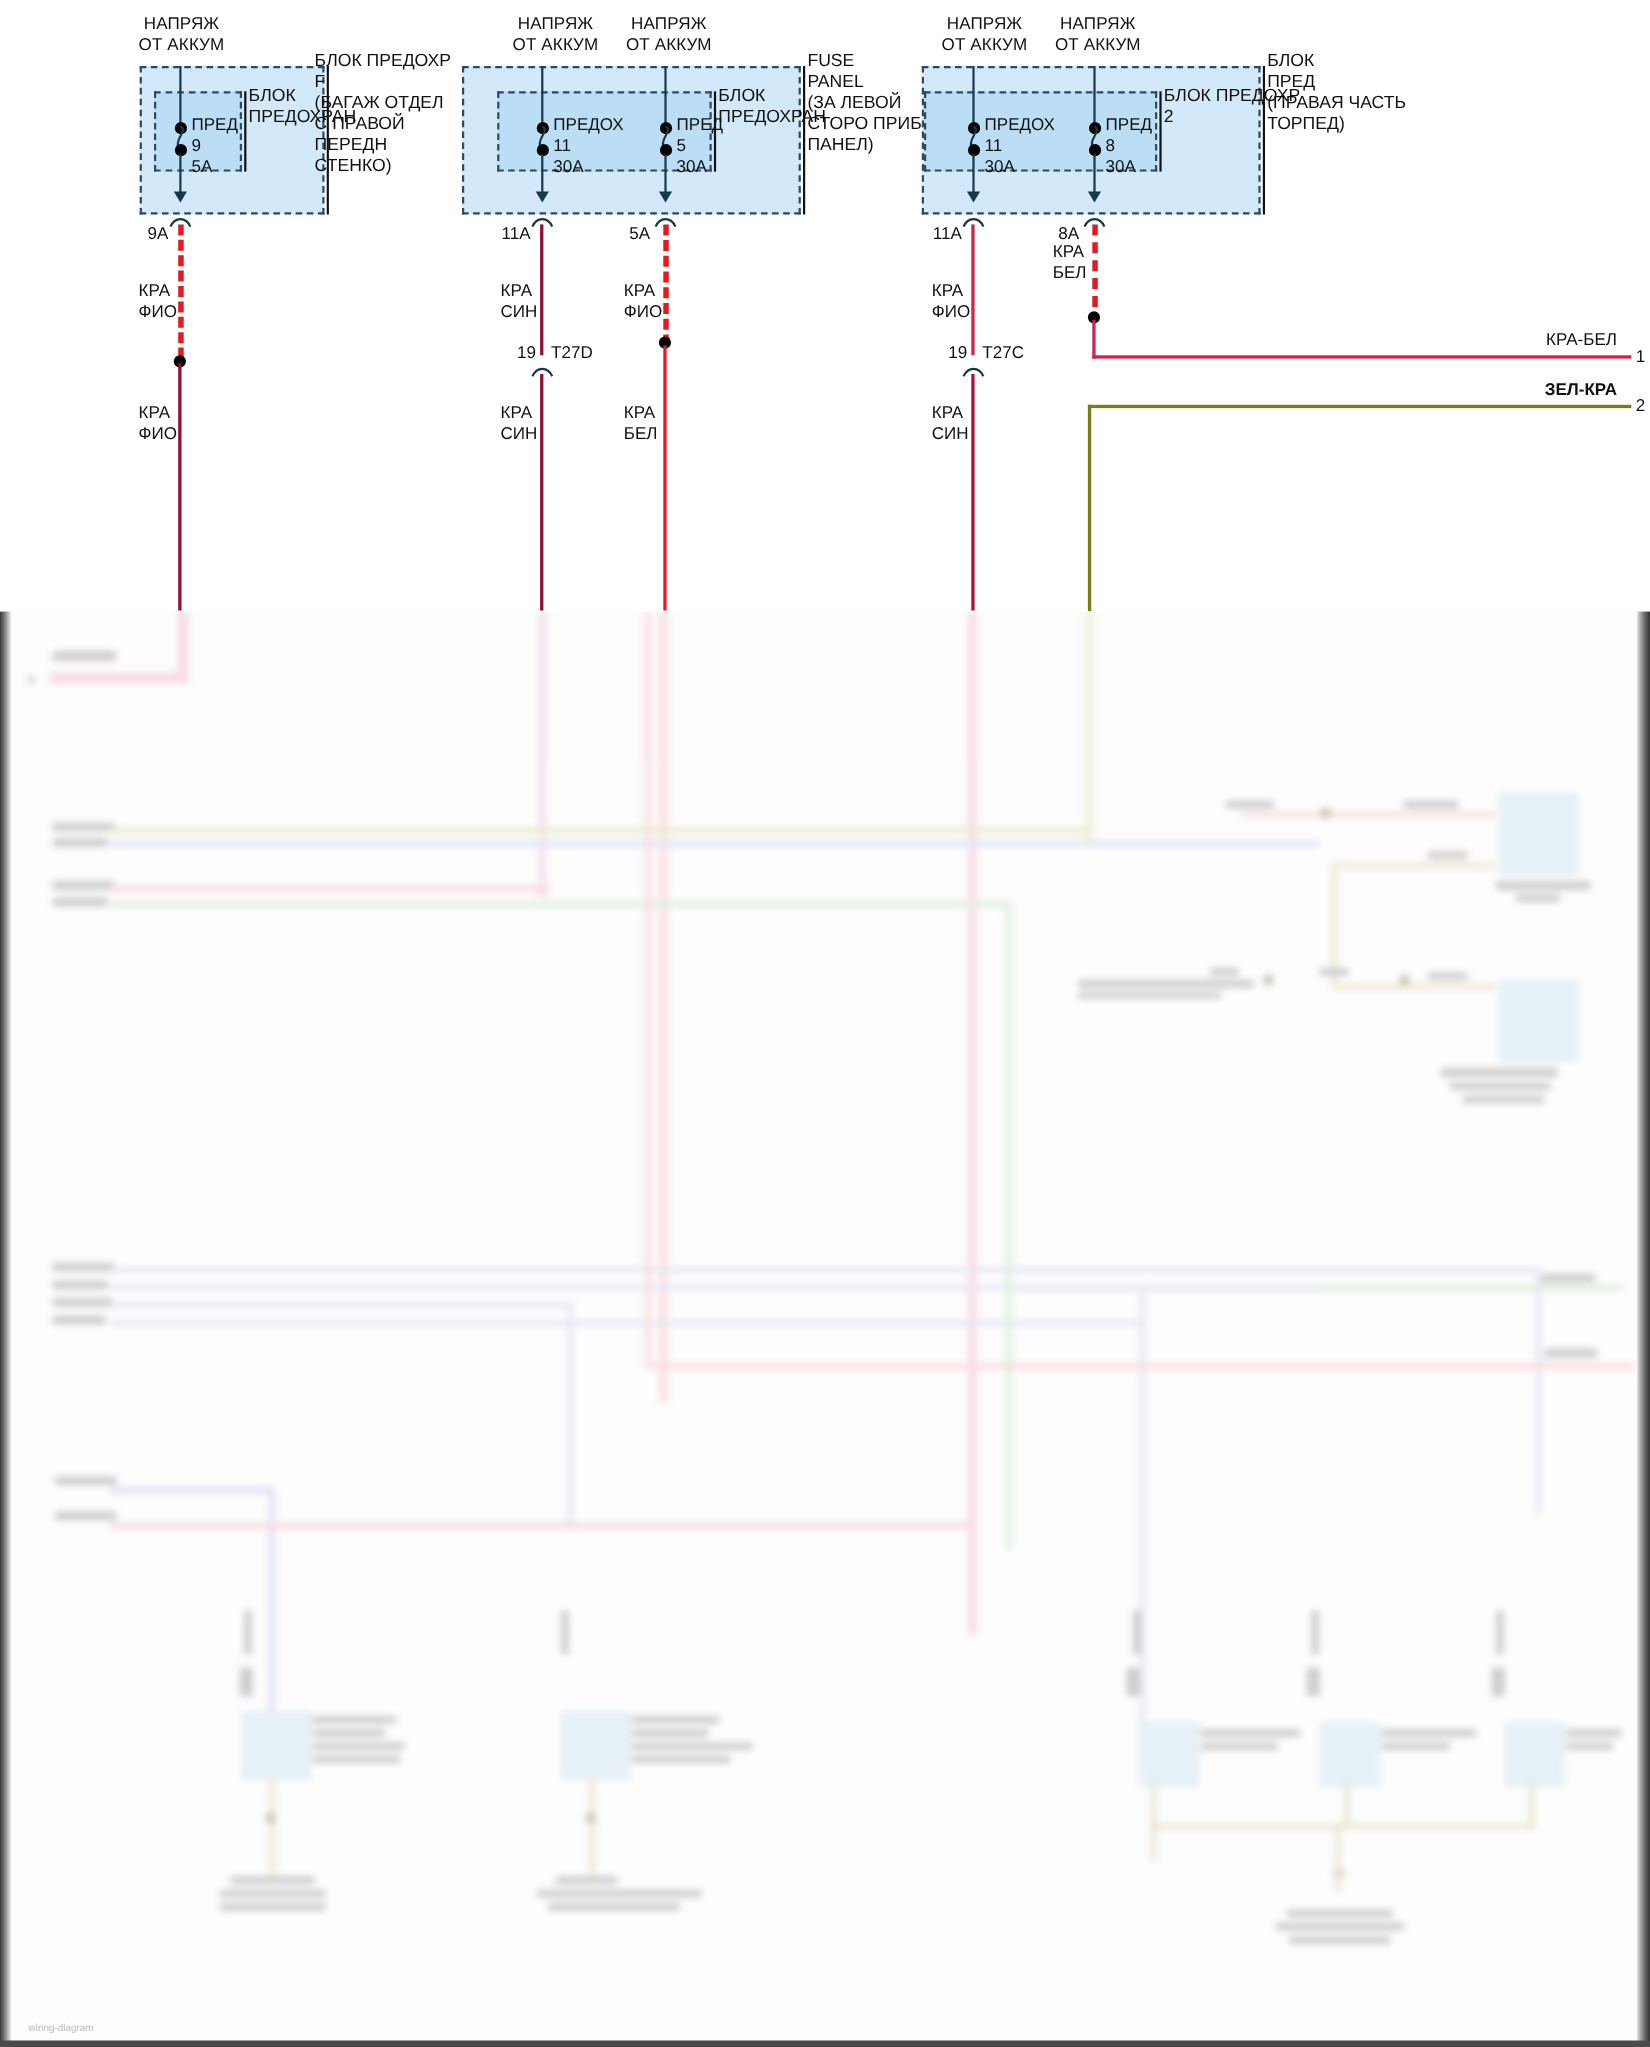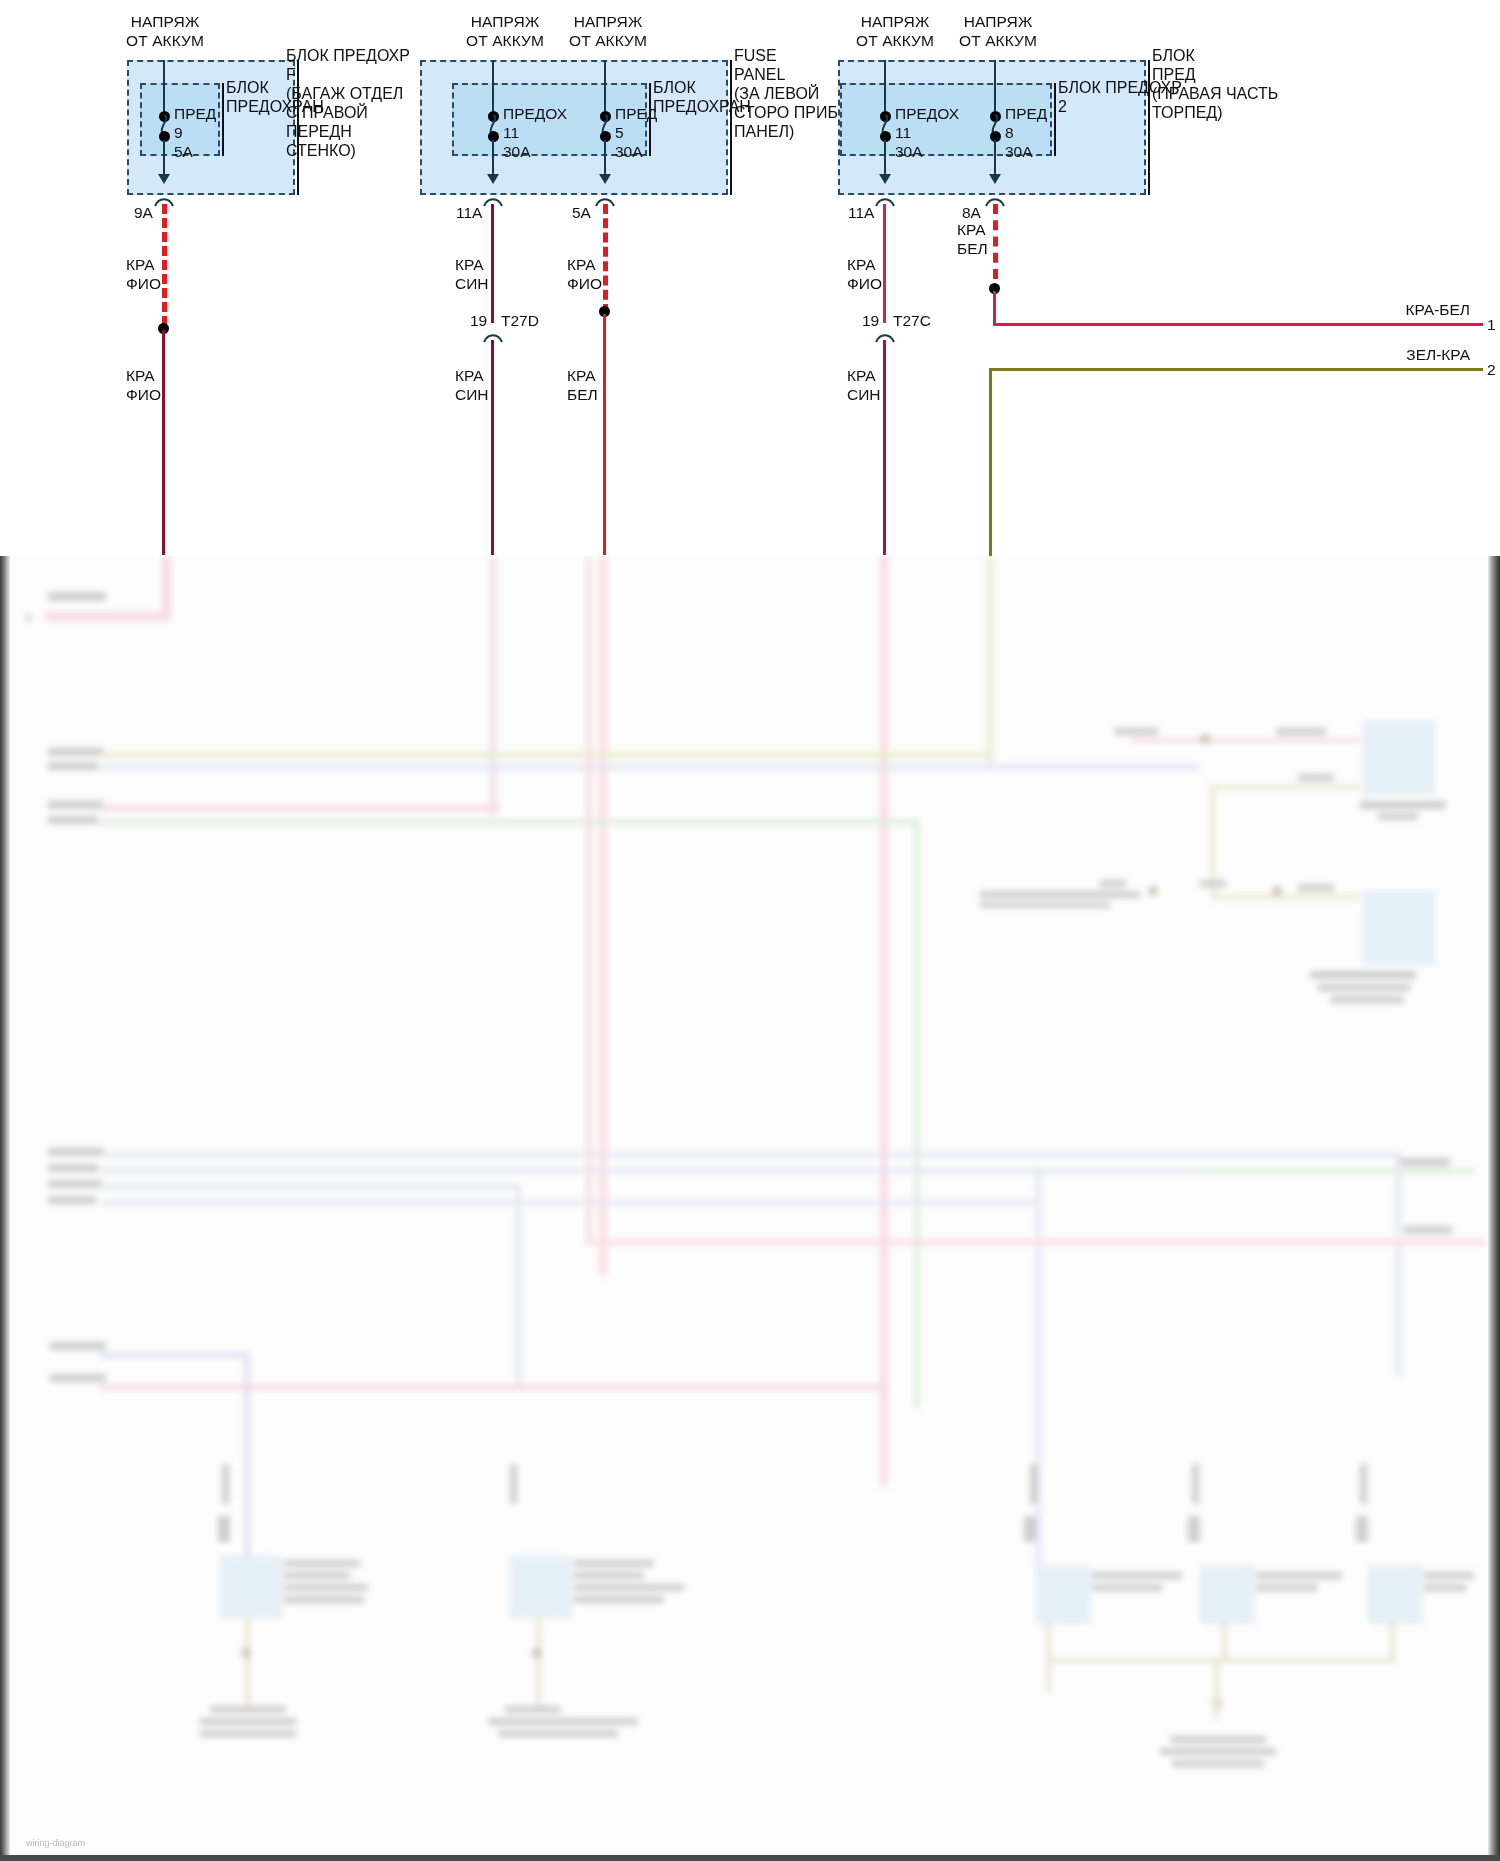--- a/index.html
+++ b/index.html
@@ -243,21 +243,21 @@
 БЕЛ</div>
     <div class="dot" style="left:989px;top:283px;"></div>
 
     <div class="solidwire" style="left:993px;top:291px;height:35px;background:#d1214a;"></div>
     <div class="wire h" style="left:993px;top:323px;width:490px;background:#d1214a;"></div>
     <div class="txt r" style="left:1320px;top:300px;width:150px;">КРА-БЕЛ</div>
     <div class="rightnum" style="left:1487px;top:316px;">1</div>
 
     <div class="solidwire" style="left:989px;top:368px;height:188px;background:#7a7b16;"></div>
     <div class="wire h" style="left:989px;top:368px;width:494px;background:#7a7b16;"></div>
-    <div class="txt r" style="left:1320px;top:345px;width:150px;">ЗЕЛ-КРА</div>
+    <div class="txt r" style="left:1320px;top:345px;width:150px;font-weight:bold;">ЗЕЛ-КРА</div>
     <div class="rightnum" style="left:1487px;top:361px;">2</div>
 
   </div>
 
   <div id="blurred">
     <div class="inner">
 
       <div class="bwire" style="left:162px;top:0;width:9px;height:60px;background:#f0a8c0;"></div>
       <div class="bwire" style="left:45px;top:56px;width:126px;height:9px;background:#f0a8c0;"></div>
       <div class="btext" style="left:48px;top:36px;width:58px;height:9px;"></div>

